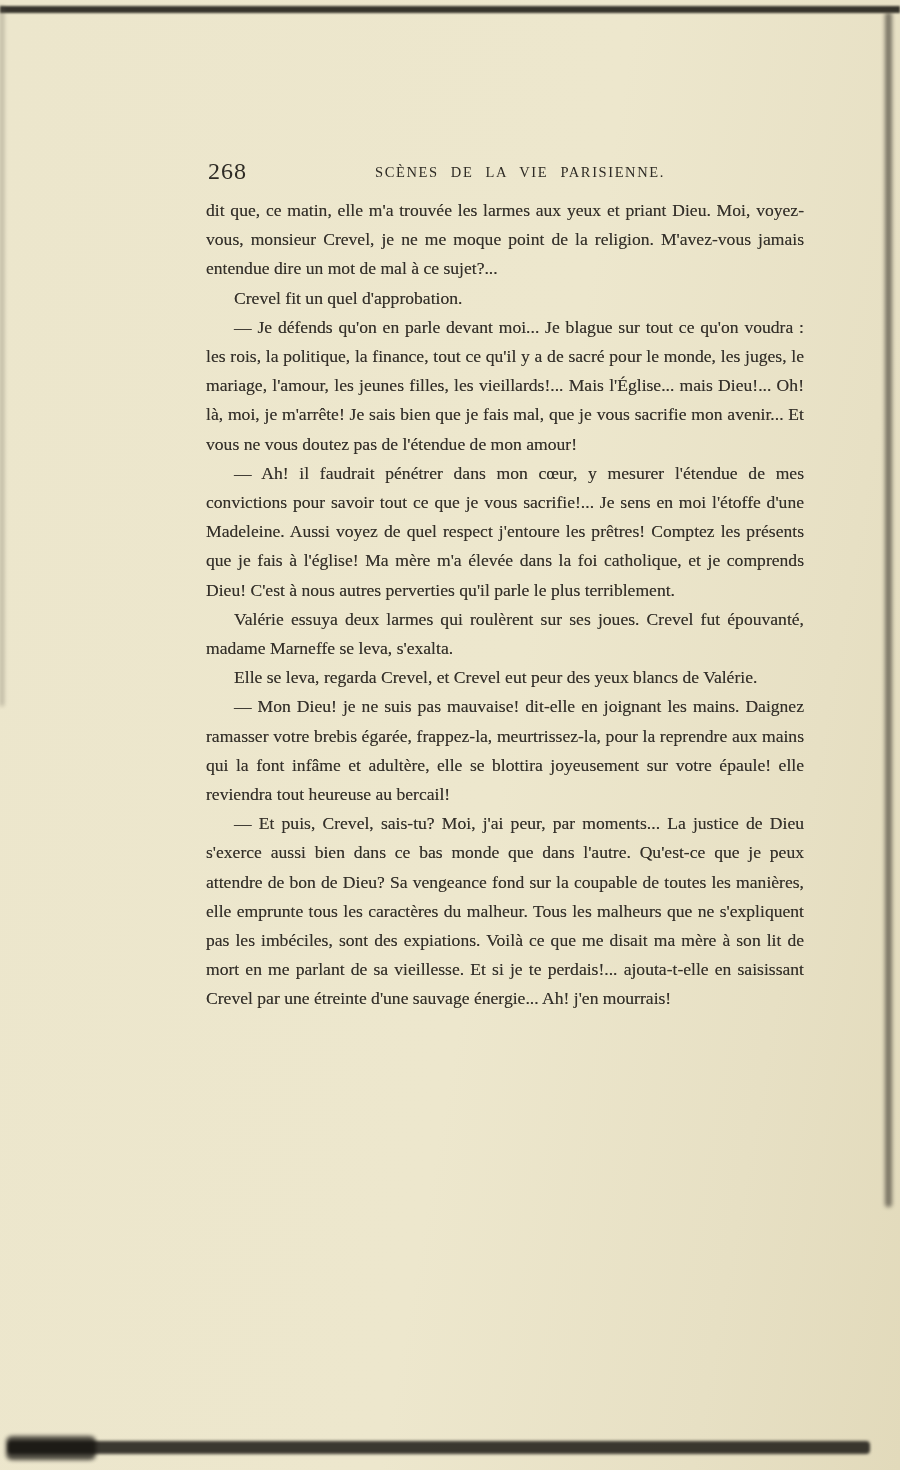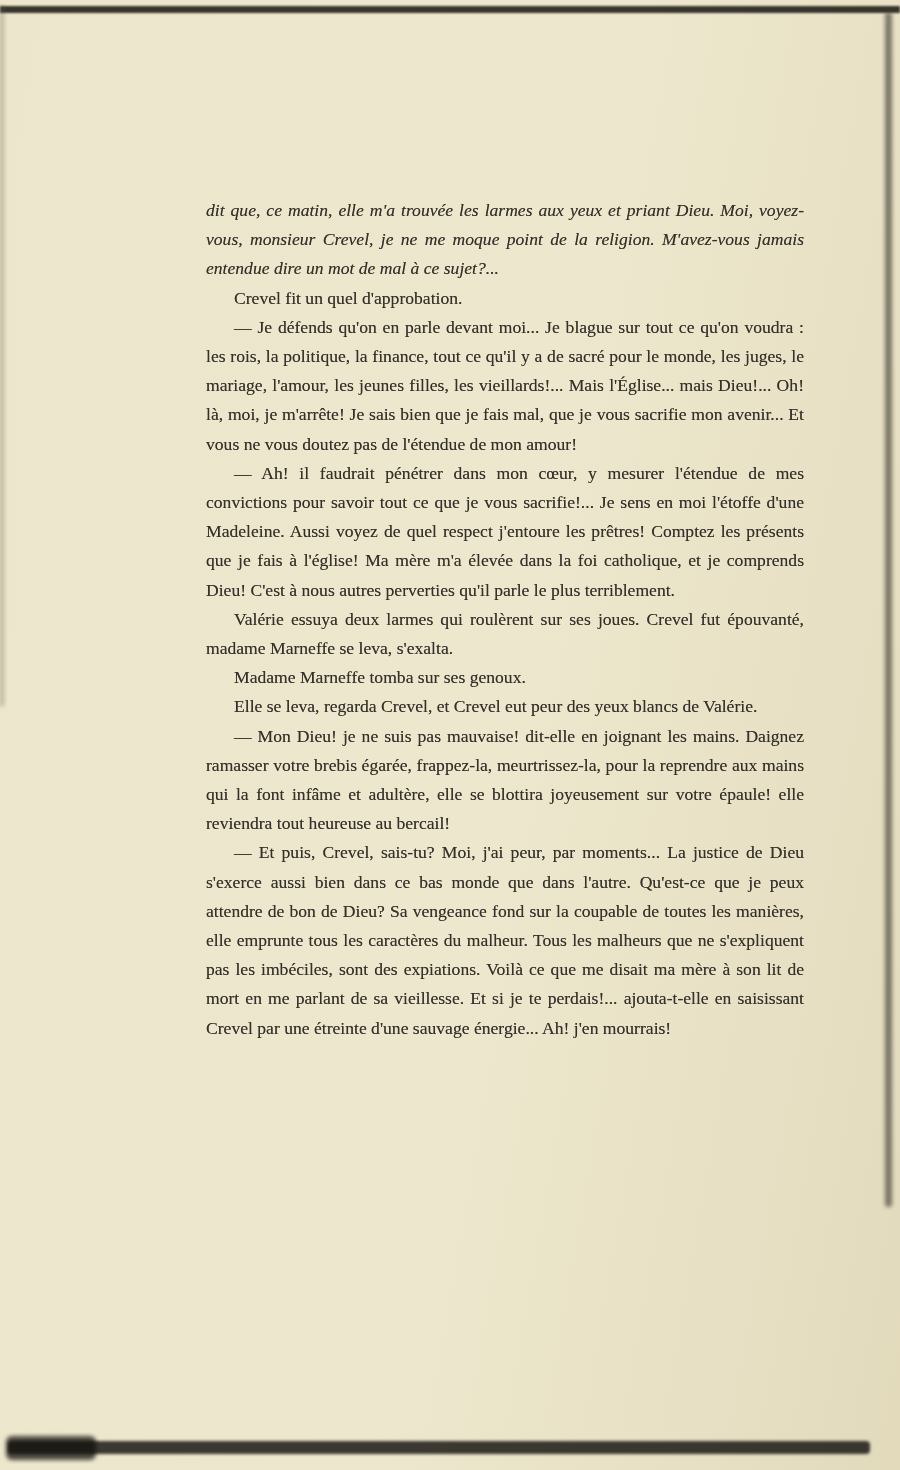--- a/index.html
+++ b/index.html
@@ -68,40 +68,42 @@
     color: #34302a;
     text-shadow: 0 0 .4px rgba(45,41,34,.55);
   }
   .textblock p {
     margin: 0;
     padding: 0;
     text-indent: 28px;
   }
   .textblock p.cont {
     text-indent: 0;
-    font-style: italic;
   }
 </style>
 </head>
 <body>
 
 <div class="scan">
 
   <div class="edge-top"></div>
   <div class="edge-right"></div>
   <div class="edge-bottom"></div>
   <div class="edge-bottom-left"></div>
   <div class="edge-left"></div>
 
+  <div class="header">
+    <span class="pagenum">268</span>
+    <span class="running">SCÈNES DE LA VIE PARISIENNE.</span>
+  </div>
 
   <div class="textblock">
     <p class="cont">dit que, ce matin, elle m'a trouvée les larmes aux yeux et priant Dieu. Moi, voyez-vous, monsieur Crevel, je ne me moque point de la religion. M'avez-vous jamais entendue dire un mot de mal à ce sujet?...</p>
     <p>Crevel fit un quel d'approbation.</p>
     <p>— Je défends qu'on en parle devant moi... Je blague sur tout ce qu'on voudra : les rois, la politique, la finance, tout ce qu'il y a de sacré pour le monde, les juges, le mariage, l'amour, les jeunes filles, les vieillards!... Mais l'Église... mais Dieu!... Oh! là, moi, je m'arrête! Je sais bien que je fais mal, que je vous sacrifie mon avenir... Et vous ne vous doutez pas de l'étendue de mon amour!</p>
     <p>— Ah! il faudrait pénétrer dans mon cœur, y mesurer l'étendue de mes convictions pour savoir tout ce que je vous sacrifie!... Je sens en moi l'étoffe d'une Madeleine. Aussi voyez de quel respect j'entoure les prêtres! Comptez les présents que je fais à l'église! Ma mère m'a élevée dans la foi catholique, et je comprends Dieu! C'est à nous autres perverties qu'il parle le plus terriblement.</p>
     <p>Valérie essuya deux larmes qui roulèrent sur ses joues. Crevel fut épouvanté, madame Marneffe se leva, s'exalta.</p>
-    <p>Madame Marneffe tomba sur ses genoux.</p>
     <p>Elle se leva, regarda Crevel, et Crevel eut peur des yeux blancs de Valérie.</p>
     <p>— Mon Dieu! je ne suis pas mauvaise! dit-elle en joignant les mains. Daignez ramasser votre brebis égarée, frappez-la, meurtrissez-la, pour la reprendre aux mains qui la font infâme et adultère, elle se blottira joyeusement sur votre épaule! elle reviendra tout heureuse au bercail!</p>
     <p>— Et puis, Crevel, sais-tu? Moi, j'ai peur, par moments... La justice de Dieu s'exerce aussi bien dans ce bas monde que dans l'autre. Qu'est-ce que je peux attendre de bon de Dieu? Sa vengeance fond sur la coupable de toutes les manières, elle emprunte tous les caractères du malheur. Tous les malheurs que ne s'expliquent pas les imbéciles, sont des expiations. Voilà ce que me disait ma mère à son lit de mort en me parlant de sa vieillesse. Et si je te perdais!... ajouta-t-elle en saisissant Crevel par une étreinte d'une sauvage énergie... Ah! j'en mourrais!</p>
   </div>
 
 </div>
 
 </body></html>

